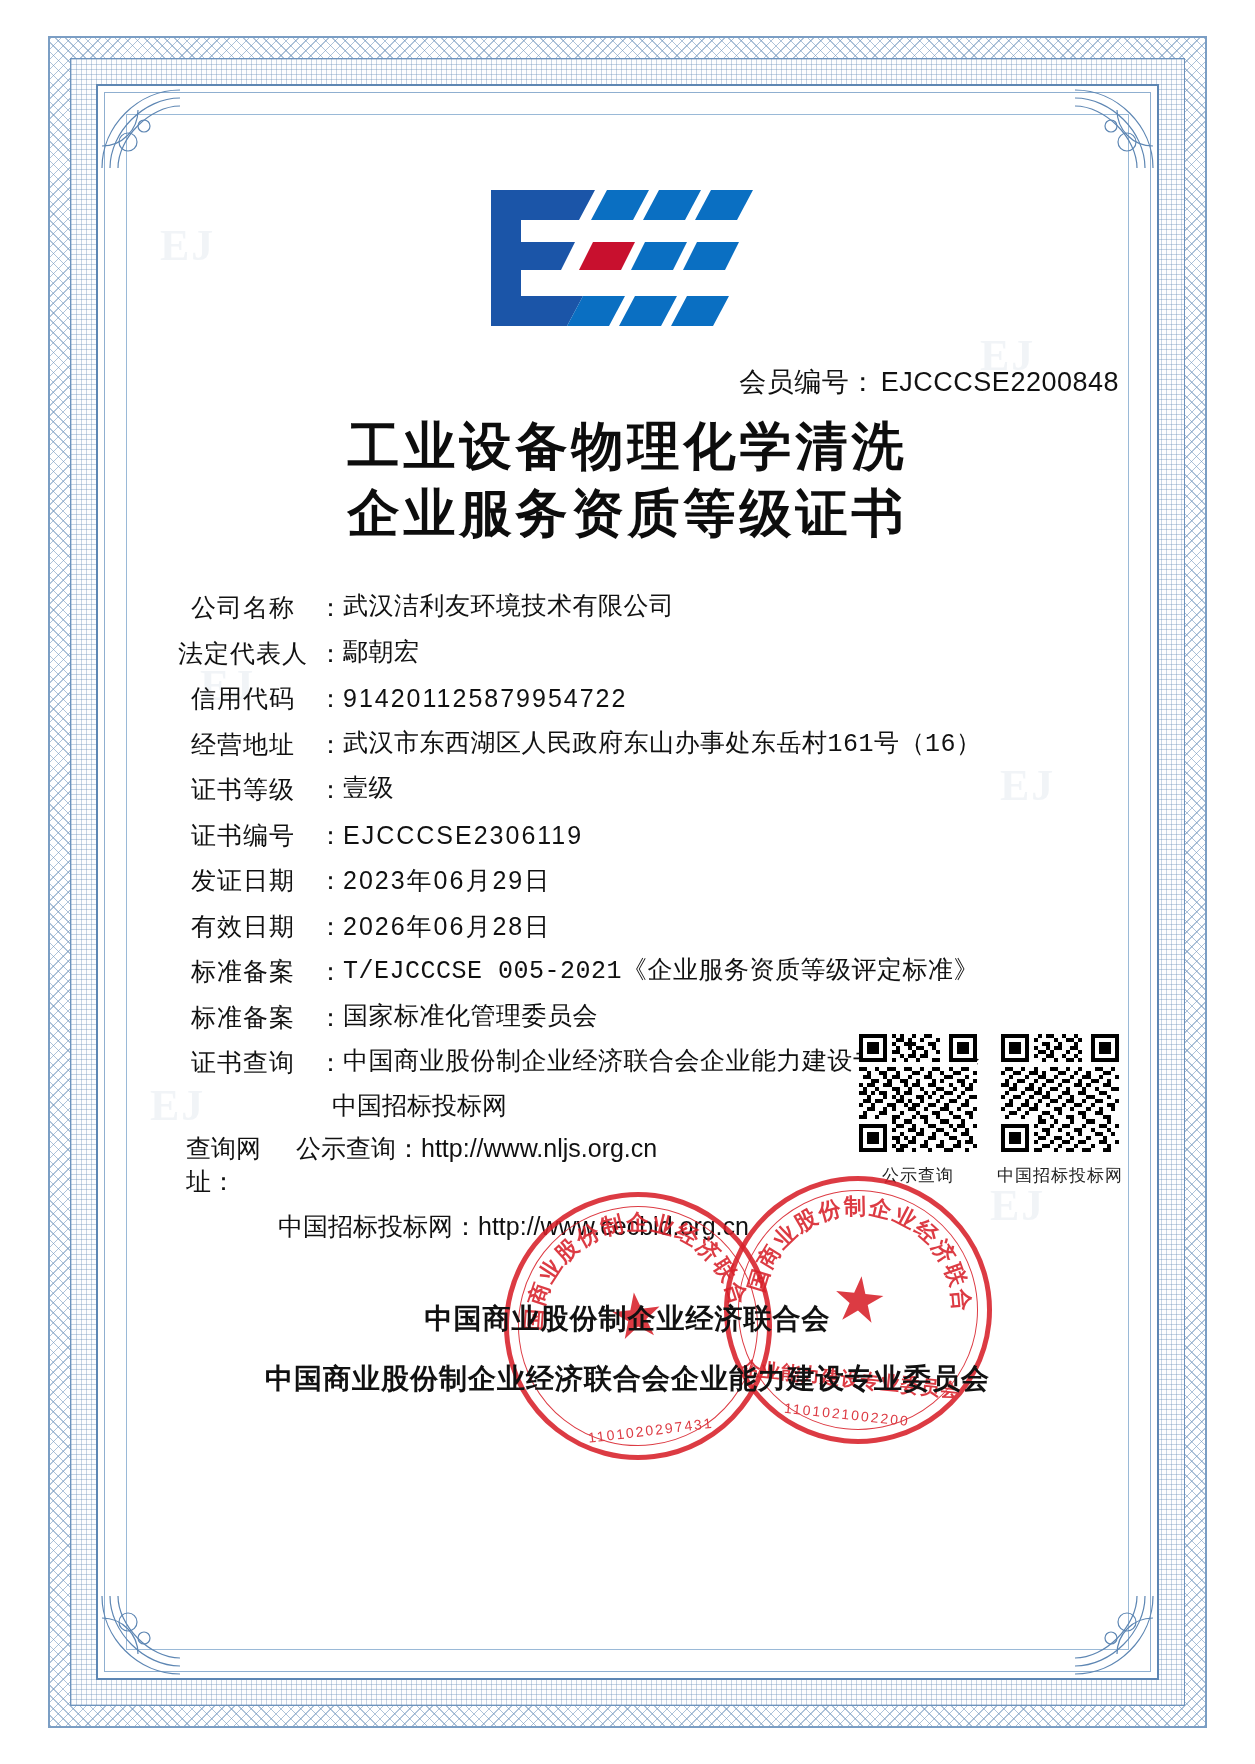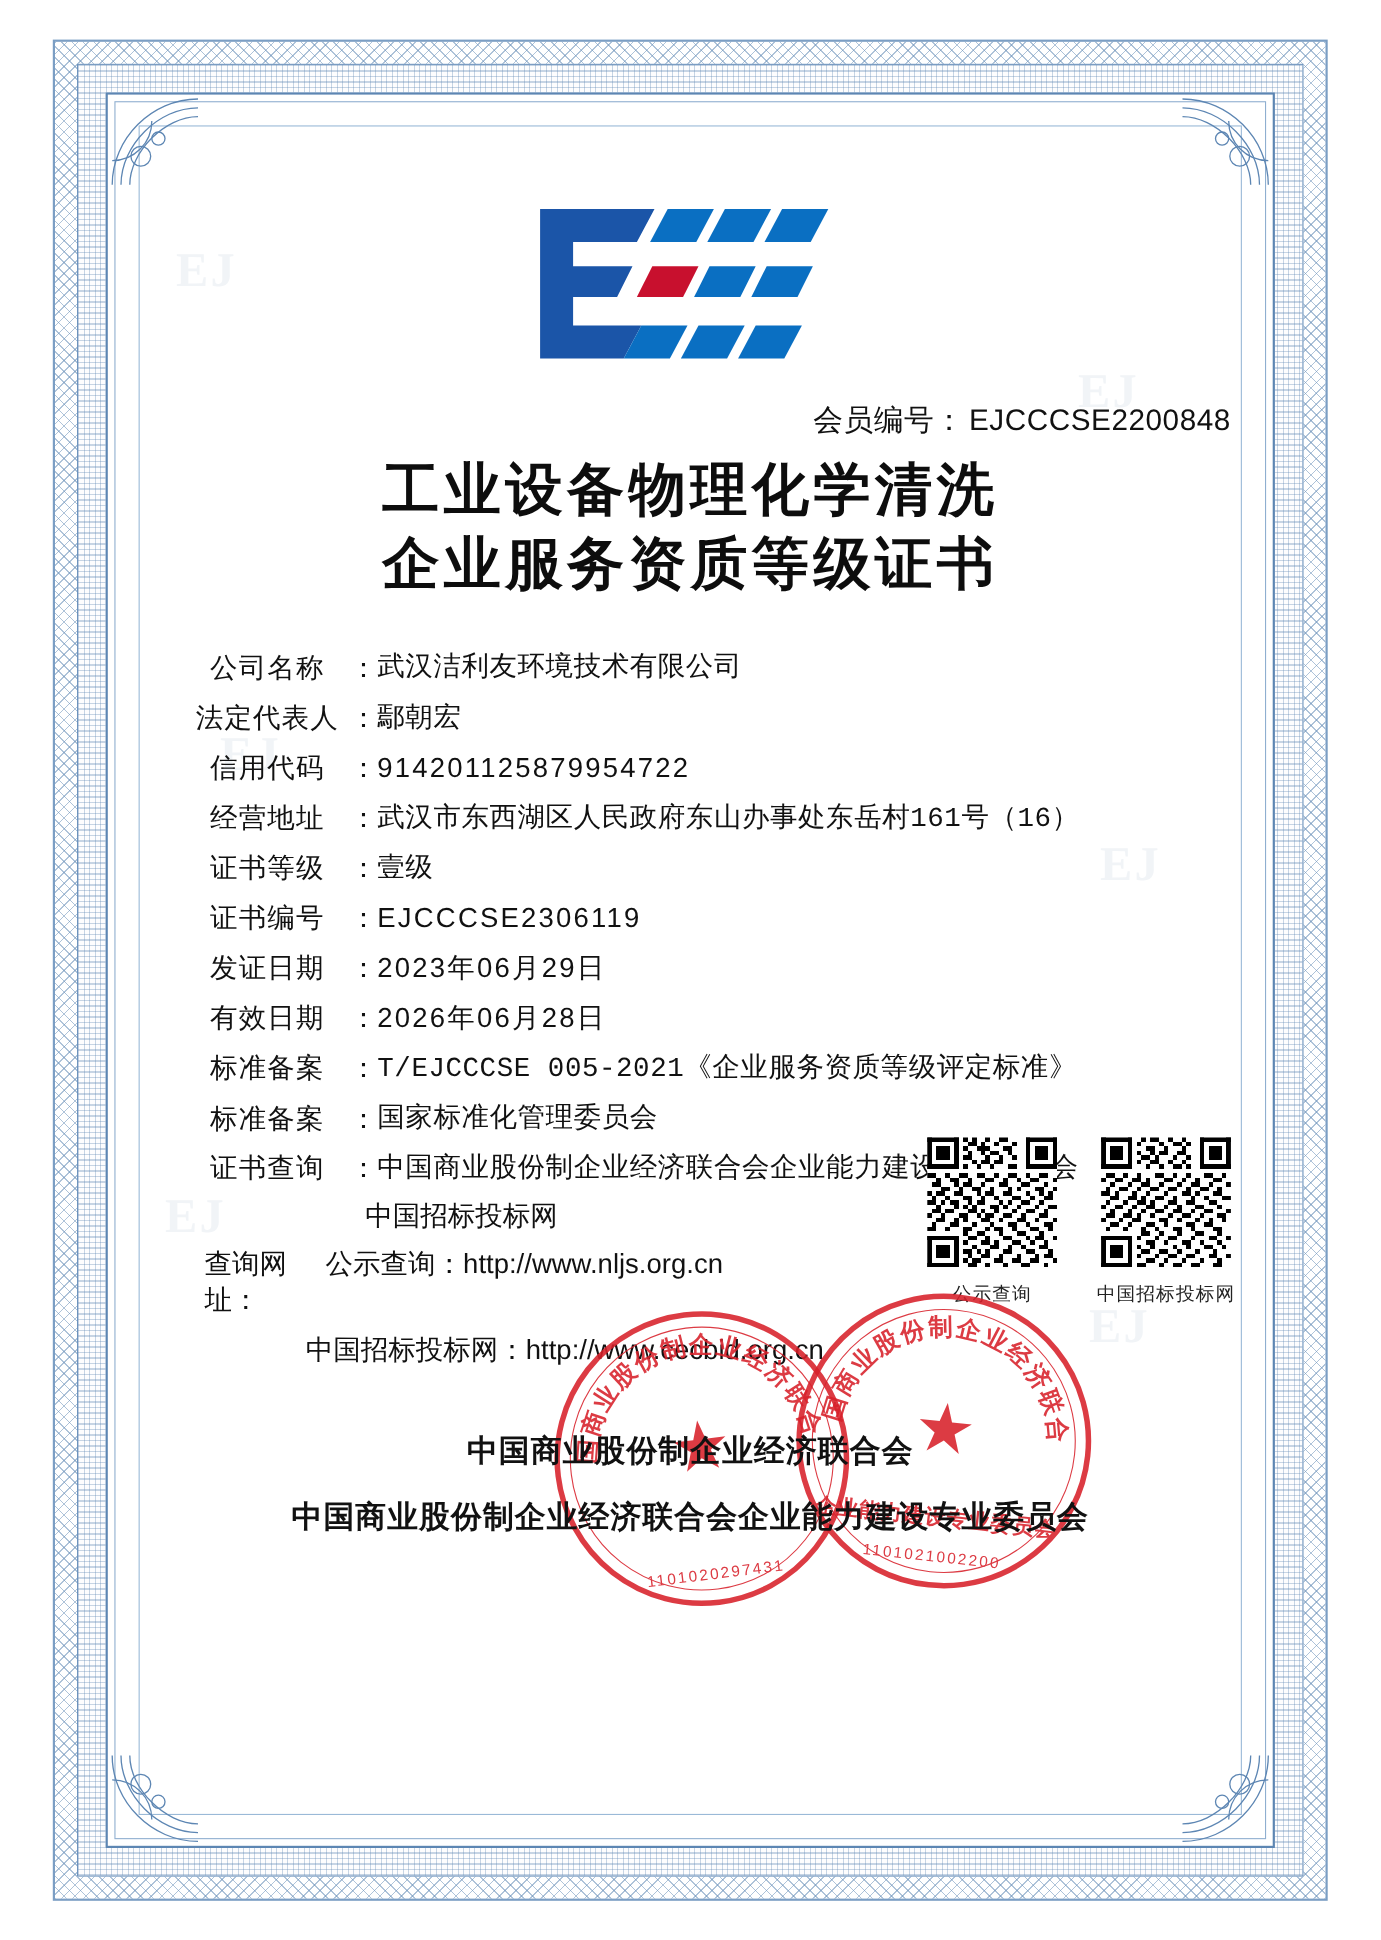--- a/index.html
+++ b/index.html
@@ -76,21 +76,21 @@
   .fvalue{flex:1;letter-spacing:.5px;font-family:Liberation Mono, monospace;}
   .fvalue.mono{font-family:"Liberation Sans",sans-serif;letter-spacing:2px;}
   .subline{margin-left:164px;font-size:25px;color:#111;margin-top:-6px;margin-bottom:18px;}
 
   .urls{position:absolute;left:42px;top:1018px;width:760px;font-size:25px;color:#111;}
   .urls .r1{display:flex;margin-left:18px;}
   .urls .r2{margin-left:110px;margin-top:12px;}
   .urls .lbl{flex:0 0 110px;}
 
   
-  .qr-wrap{position:absolute;right:6px;top:920px;display:flex;gap:36px;}
+  .qr-wrap{position:absolute;right:6px;top:920px;display:flex;gap:20px;}
   .qr-box{text-align:center;}
   .qr{width:118px;height:118px;}
   .qr-cap{margin-top:8px;font-size:17px;color:#222;letter-spacing:1px;}
 
   
   .seal{
     position:absolute;width:268px;height:268px;border-radius:50%;
     border:5px solid #d8202a;box-sizing:border-box;
     opacity:.88;
   }

